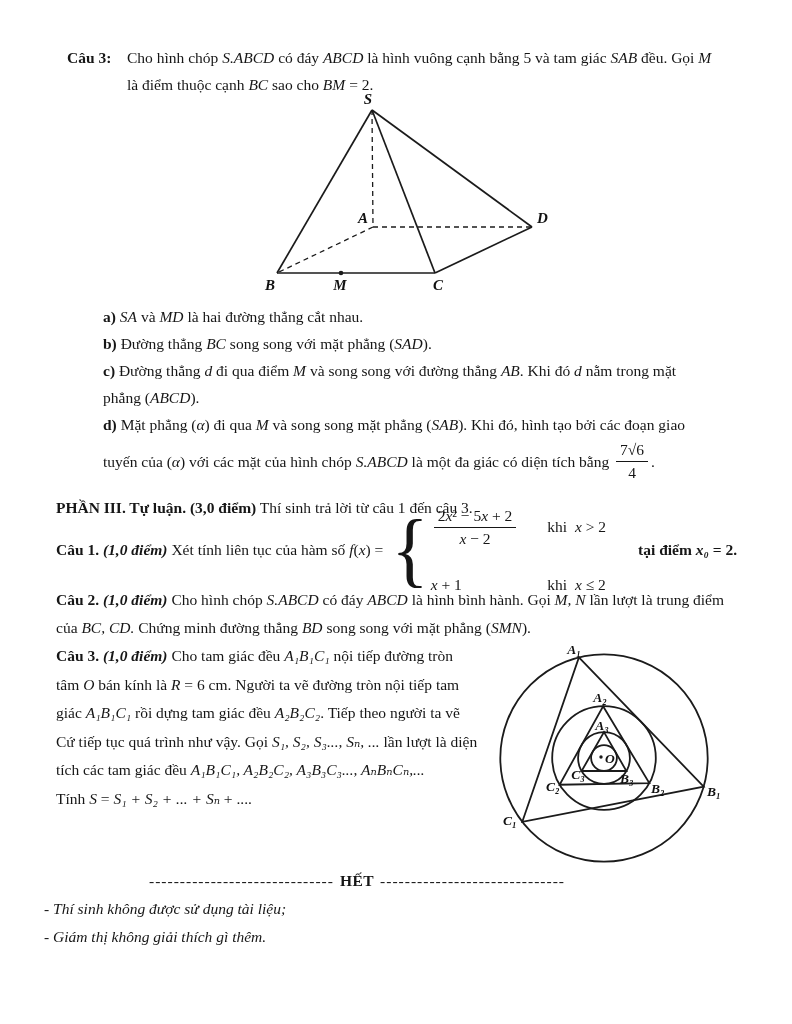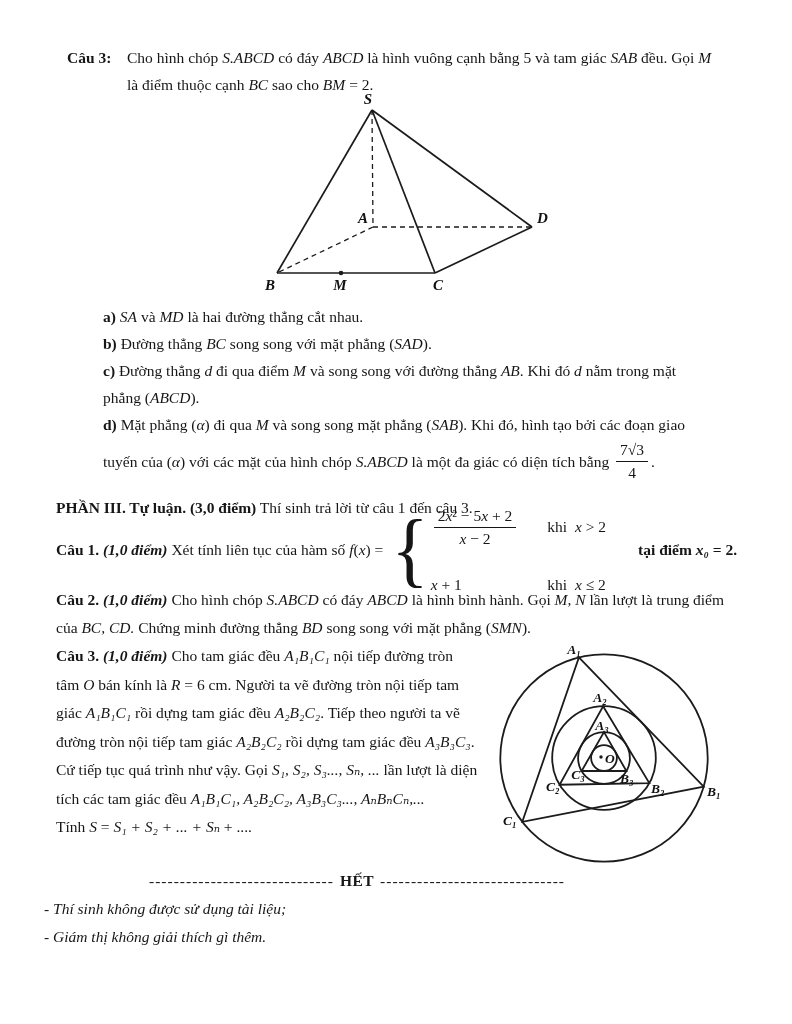--- a/index.html
+++ b/index.html
@@ -94,21 +94,21 @@
     <div class="line"><span class="seg seg-b">c) </span><span class="seg">Đường thẳng </span><span class="seg seg-i">d</span><span class="seg"> đi qua điểm </span><span class="seg seg-i">M</span><span class="seg"> và song song với đường thẳng </span><span class="seg seg-i">AB</span><span class="seg">. Khi đó </span><span class="seg seg-i">d</span><span class="seg"> nằm trong mặt</span></div>
     <div class="line cont"><span class="seg">phẳng (</span><span class="seg seg-i">ABCD</span><span class="seg">).</span></div>
     <div class="line"><span class="seg seg-b">d) </span><span class="seg">Mặt phẳng (</span><span class="seg seg-i">α</span><span class="seg">) đi qua </span><span class="seg seg-i">M</span><span class="seg"> và song song mặt phẳng (</span><span class="seg seg-i">SAB</span><span class="seg">). Khi đó, hình tạo bởi các đoạn giao</span></div>
     <div class="line d2">
         <span class="seg">tuyến của (</span>
         <span class="seg seg-i">α</span>
         <span class="seg">) với các mặt của hình chóp </span>
         <span class="seg seg-i">S.ABCD</span>
         <span class="seg"> là một đa giác có diện tích bằng </span>
         <span class="frac">
-          <span class="top">7√3</span>
+          <span class="top">7√6</span>
           <span class="bot">4</span>
         </span>
         <span class="seg">.</span>
       </div>
   </div>
 
   <div class="phan3 line"><span class="seg seg-b">PHẦN III. Tự luận. (3,0 điểm)</span><span class="seg"> Thí sinh trả lời từ câu 1 đến câu 3.</span></div>
 
   <div class="cau1">
     <span class="line"><span class="seg seg-b">Câu 1. </span><span class="seg seg-bi">(1,0 điểm)</span><span class="seg"> Xét tính liên tục của hàm số </span><span class="seg seg-i">f</span><span class="seg">(</span><span class="seg seg-i">x</span><span class="seg">) = </span></span>
@@ -127,21 +127,20 @@
 
   <div class="cau2">
     <div class="line"><span class="seg seg-b">Câu 2. </span><span class="seg seg-bi">(1,0 điểm)</span><span class="seg"> Cho hình chóp </span><span class="seg seg-i">S.ABCD</span><span class="seg"> có đáy </span><span class="seg seg-i">ABCD</span><span class="seg"> là hình bình hành. Gọi </span><span class="seg seg-i">M, N</span><span class="seg"> lần lượt là trung điểm</span></div>
     <div class="line"><span class="seg">của </span><span class="seg seg-i">BC, CD.</span><span class="seg"> Chứng minh đường thẳng </span><span class="seg seg-i">BD</span><span class="seg"> song song với mặt phẳng (</span><span class="seg seg-i">SMN</span><span class="seg">).</span></div>
   </div>
 
   <div class="cau3">
     <div class="line"><span class="seg seg-b">Câu 3. </span><span class="seg seg-bi">(1,0 điểm)</span><span class="seg"> Cho tam giác đều </span><span class="seg seg-i">A₁B₁C₁</span><span class="seg"> nội tiếp đường tròn</span></div>
     <div class="line"><span class="seg">tâm </span><span class="seg seg-i">O</span><span class="seg"> bán kính là </span><span class="seg seg-i">R</span><span class="seg"> = 6 cm. Người ta vẽ đường tròn nội tiếp tam</span></div>
     <div class="line"><span class="seg">giác </span><span class="seg seg-i">A₁B₁C₁</span><span class="seg"> rồi dựng tam giác đều </span><span class="seg seg-i">A₂B₂C₂</span><span class="seg">. Tiếp theo người ta vẽ</span></div>
-    <div class="line"><span class="seg">đường tròn nội tiếp tam giác </span><span class="seg seg-i">A₂B₂C₂</span><span class="seg"> rồi dựng tam giác đều </span><span class="seg seg-i">A₃B₃C₃</span><span class="seg">.</span></div>
     <div class="line"><span class="seg">Cứ tiếp tục quá trình như vậy. Gọi </span><span class="seg seg-i">S₁, S₂, S₃..., Sₙ, ...</span><span class="seg"> lần lượt là diện</span></div>
     <div class="line"><span class="seg">tích các tam giác đều </span><span class="seg seg-i">A₁B₁C₁, A₂B₂C₂, A₃B₃C₃..., AₙBₙCₙ,...</span></div>
     <div class="line"><span class="seg">Tính </span><span class="seg seg-i">S</span><span class="seg"> = </span><span class="seg seg-i">S₁ + S₂ + ... + Sₙ</span><span class="seg"> + ....</span></div>
   </div>
 
   <svg class="fig2" width="242" height="232" viewBox="0 0 242 232">
     <g stroke="#1b1b1b" stroke-width="1.8" fill="none">
       <circle cx="114" cy="122" r="103.7"></circle>
       <circle cx="114" cy="122" r="51.8"></circle>
       <circle cx="114" cy="122" r="25.9"></circle>

